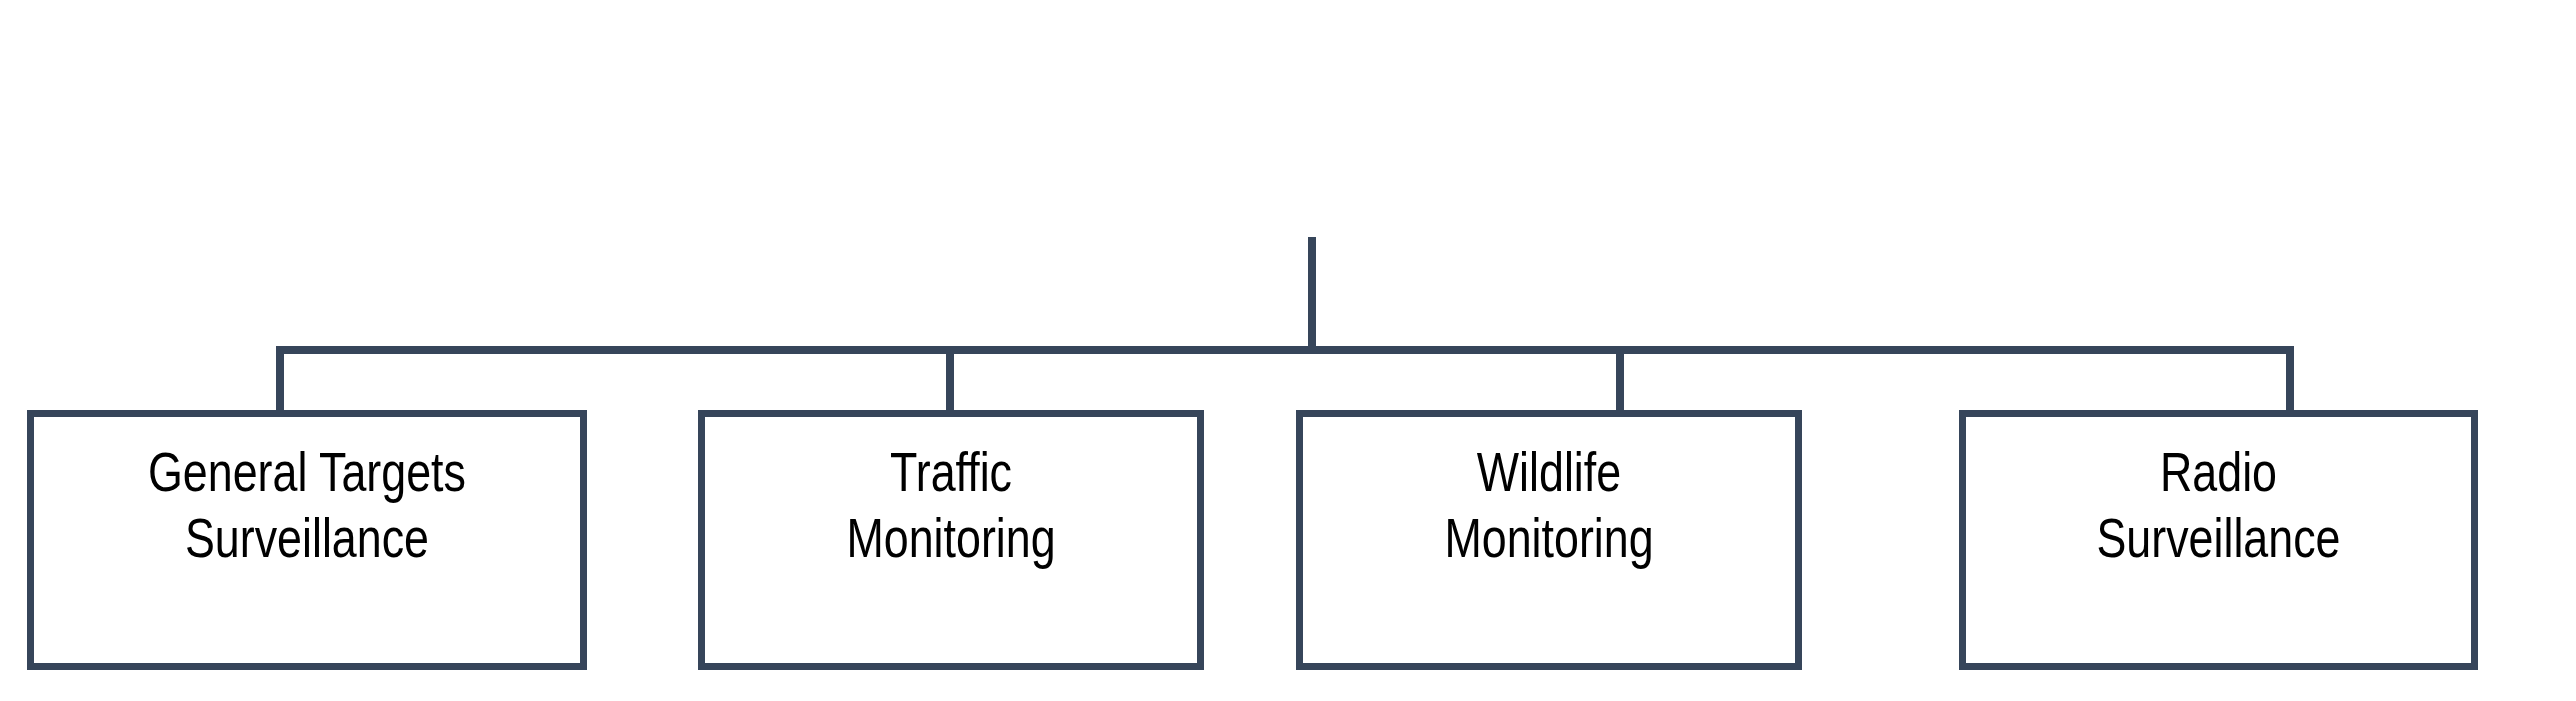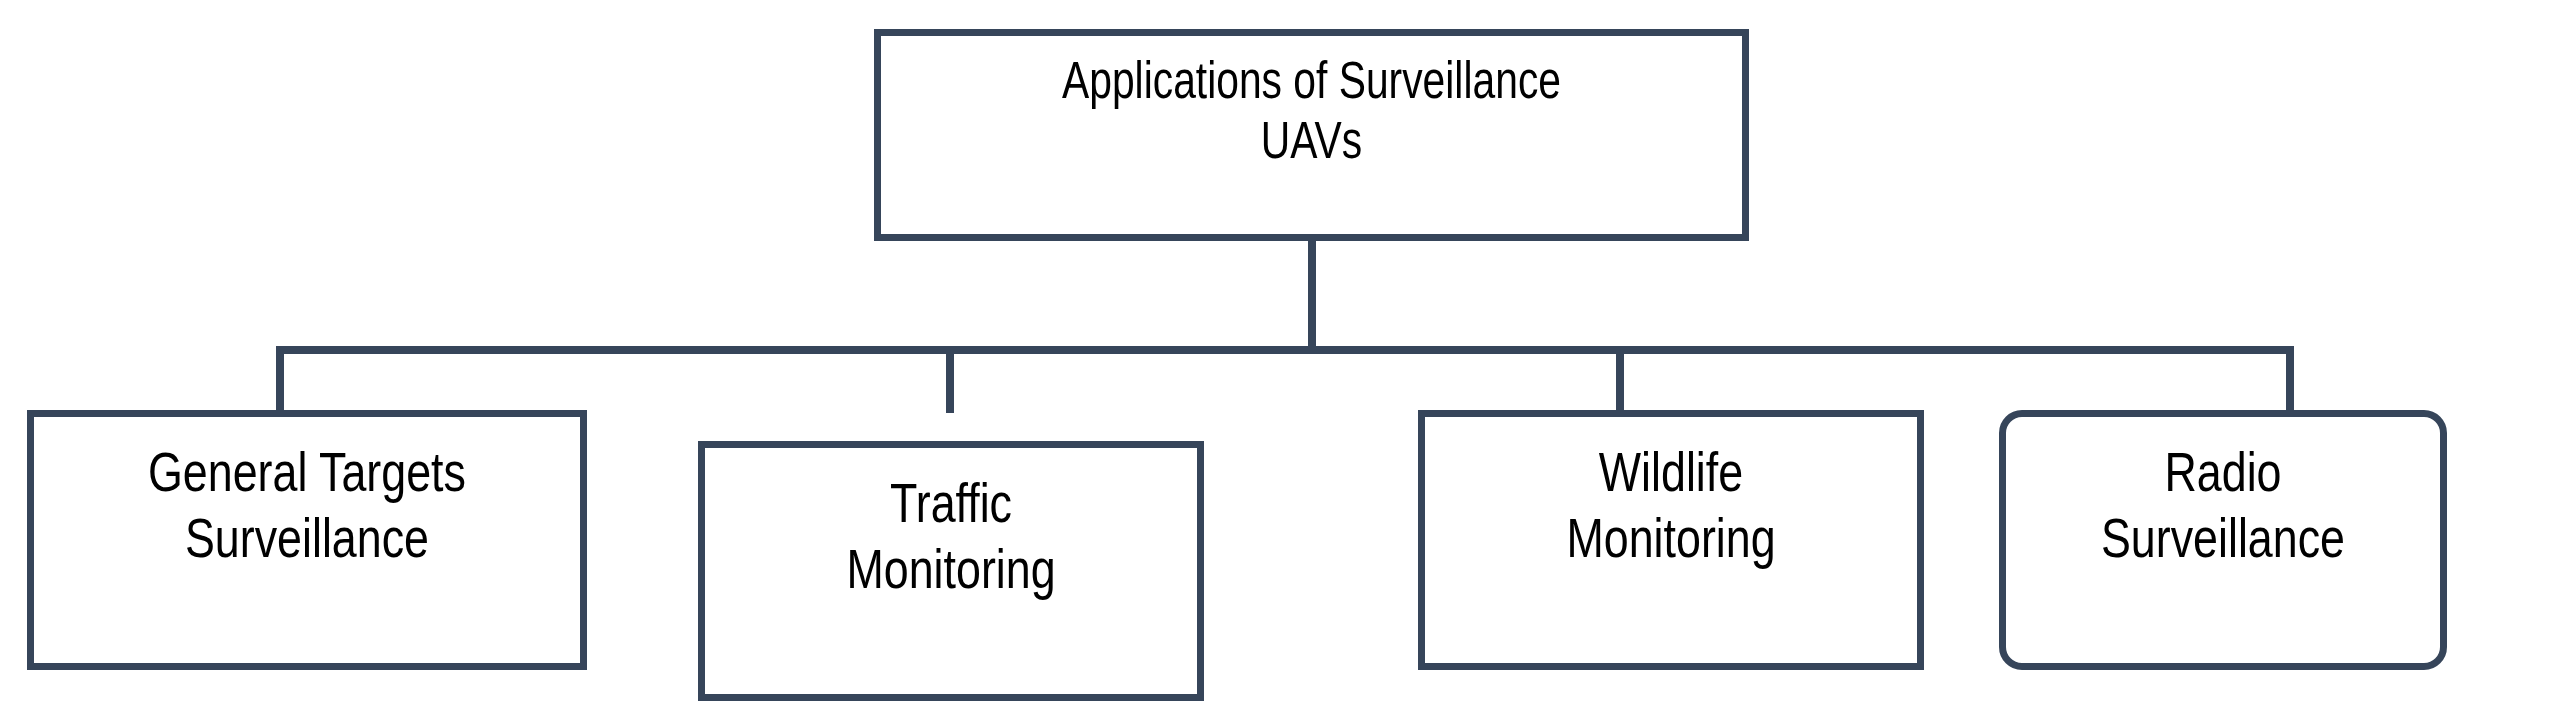--- a/index.html
+++ b/index.html
@@ -58,23 +58,23 @@
   .child-node {
     top: 410px;
     height: 260px;
     align-items: flex-start;
   }
   .child-node .node-label {
     font-size: 56px;
     padding-top: 22px;
   }
   #child-node-0 { left: 27px;   width: 560px; }
-  #child-node-1 { left: 698px;  width: 506px; margin-top: 31px; }
-  #child-node-2 { left: 1418px; width: 506px; }
-  #child-node-3 { left: 1999px; width: 448px; border-radius: 23px; }
+  #child-node-1 { left: 698px;  width: 506px; }
+  #child-node-2 { left: 1296px; width: 506px; }
+  #child-node-3 { left: 1959px; width: 519px; }
 
   
   .conn {
     position: absolute;
     background: #36455a;
     z-index: 1;
   }
   .conn-v { width: 7.6px; }
   .conn-h { height: 7.6px; }
 
@@ -90,24 +90,20 @@
 
 <div id="diagram-canvas">
 
   <div class="conn conn-v" id="conn-root-stem"></div>
   <div class="conn conn-h" id="conn-bus"></div>
   <div class="conn conn-v" id="conn-drop-0"></div>
   <div class="conn conn-v" id="conn-drop-1"></div>
   <div class="conn conn-v" id="conn-drop-2"></div>
   <div class="conn conn-v" id="conn-drop-3"></div>
 
-  <div class="node-box" id="root-node">
-    <span class="node-label">Applications of Surveillance
-UAVs</span>
-  </div>
 
   <div class="node-box child-node" id="child-node-0">
     <span class="node-label">General Targets
 Surveillance</span>
   </div>
 
   <div class="node-box child-node" id="child-node-1">
     <span class="node-label">Traffic
 Monitoring</span>
   </div>

